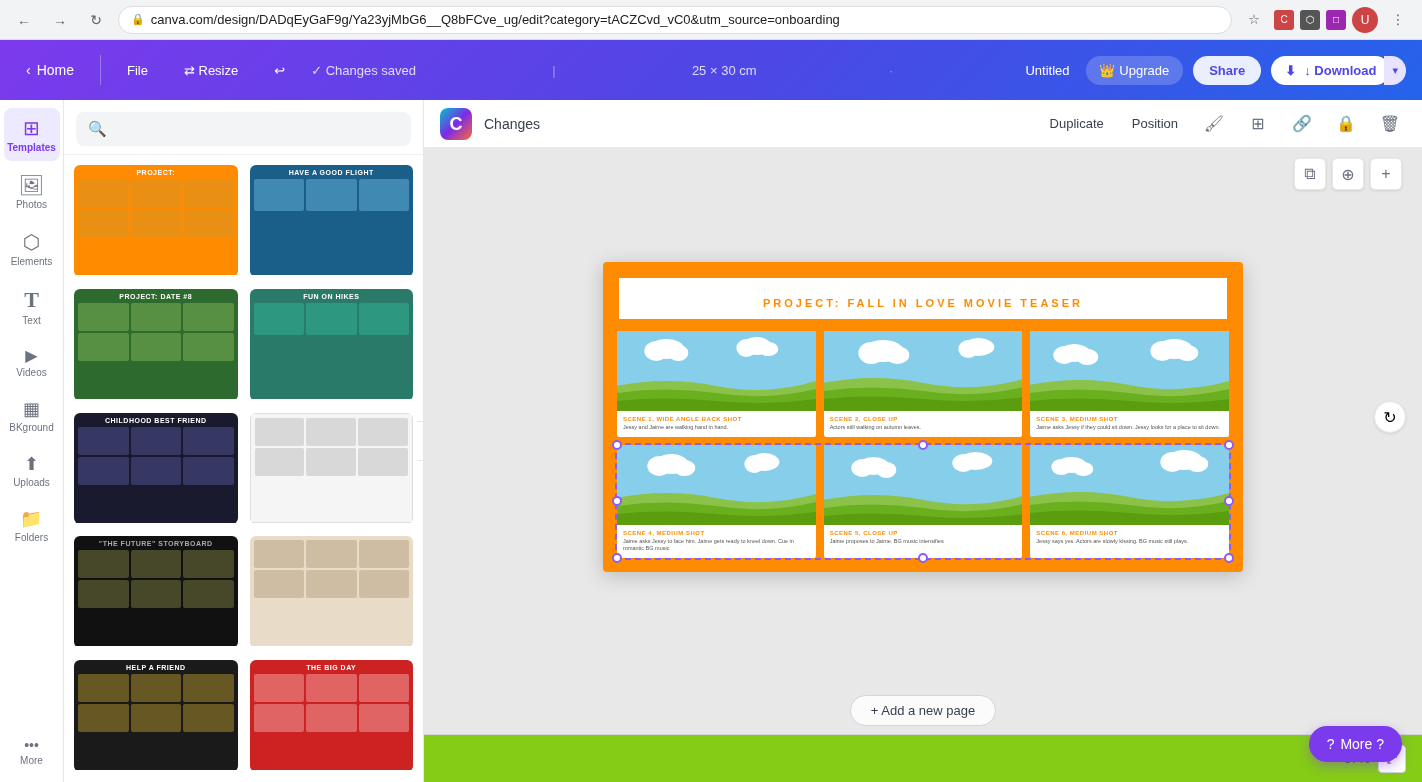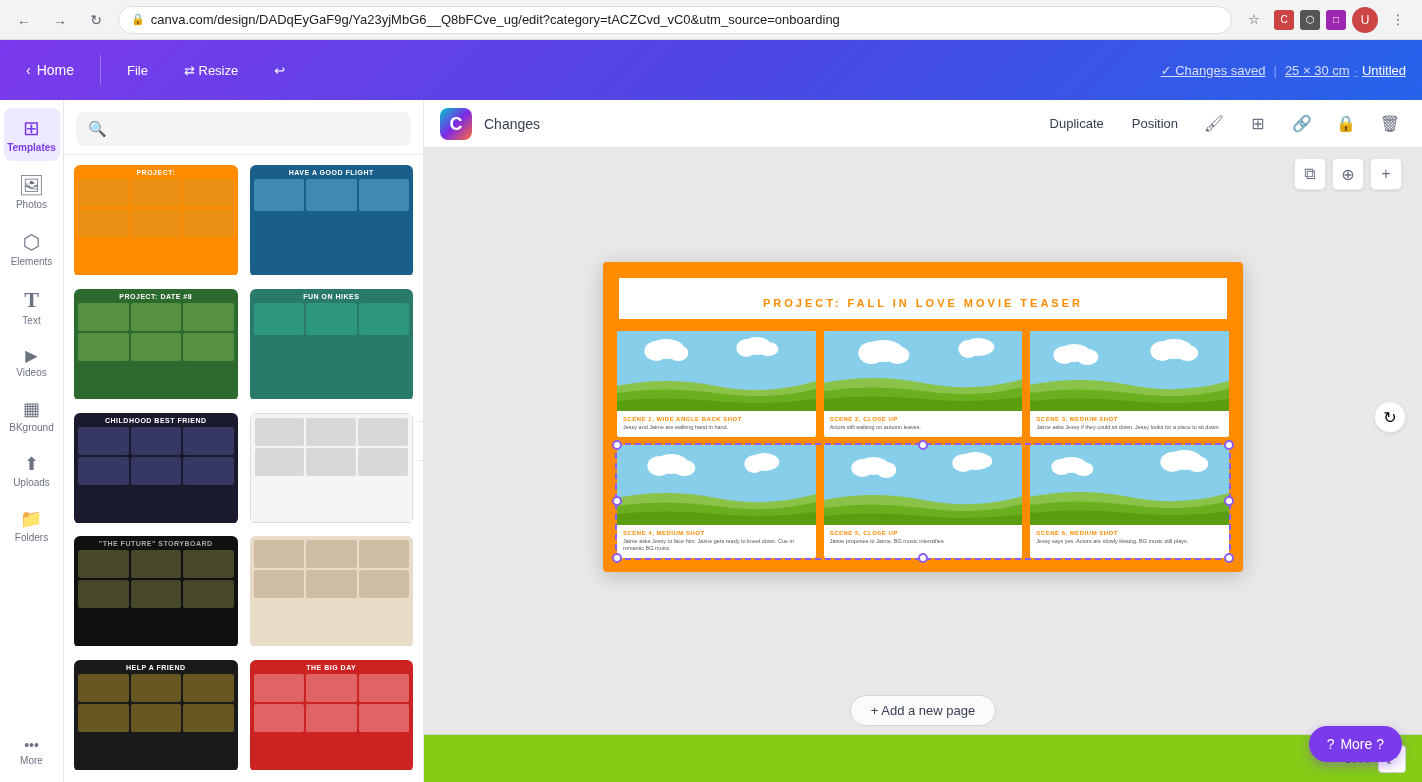--- a/index.html
+++ b/index.html
@@ -79,21 +79,21 @@
     .topbar-btn {
       color: white;
       font-size: 13px;
       background: none;
       border: none;
       cursor: pointer;
       padding: 6px 10px;
       border-radius: 6px;
       display: flex; align-items: center; gap: 4px;
     }
-    .topbar-center { flex: 1; display: flex; align-items: center; justify-content: flex-end; color: rgba(255,255,255,0.8); font-size: 13px; text-decoration: underline; }
+    .topbar-center { flex: 1; display: flex; align-items: center; justify-content: space-between; color: rgba(255,255,255,0.8); font-size: 13px; }
     .topbar-right { display: flex; align-items: center; gap: 10px; }
     .upgrade-btn {
       background: rgba(255,255,255,0.2);
       color: white;
       border: none;
       padding: 7px 14px;
       border-radius: 20px;
       font-size: 13px;
       cursor: pointer;
       display: flex; align-items: center; gap: 4px;
@@ -494,20 +494,35 @@
   <button class="topbar-btn">
     <span>↩</span>
   </button>
   <span class="topbar-center">
     <span>✓ Changes saved</span>
     <span style="margin: 0 8px; opacity:0.5;">|</span>
     <span>25 × 30 cm</span>
     <span style="margin: 0 4px; opacity:0.5;">·</span>
     <span style="color:white;">Untitled</span>
   </span>
+  <div class="topbar-right">
+    <button class="upgrade-btn">
+      <span>👑 Upgrade</span>
+    </button>
+    <button class="share-btn">
+      <span>Share</span>
+    </button>
+    <div class="download-group">
+      <button class="download-btn">
+        <span>⬇</span>
+        <span style="margin-left:2px;">↓ Download</span>
+      </button>
+      <button class="download-chevron">▾</button>
+    </div>
+  </div>
 </div>
 
 <div class="main-layout">
 
   <div class="left-icons">
     <div class="sidebar-icon-item active">
       <span class="icon-sym">⊞</span>
       <span class="icon-label">Templates</span>
     </div>
     <div class="sidebar-icon-item">

